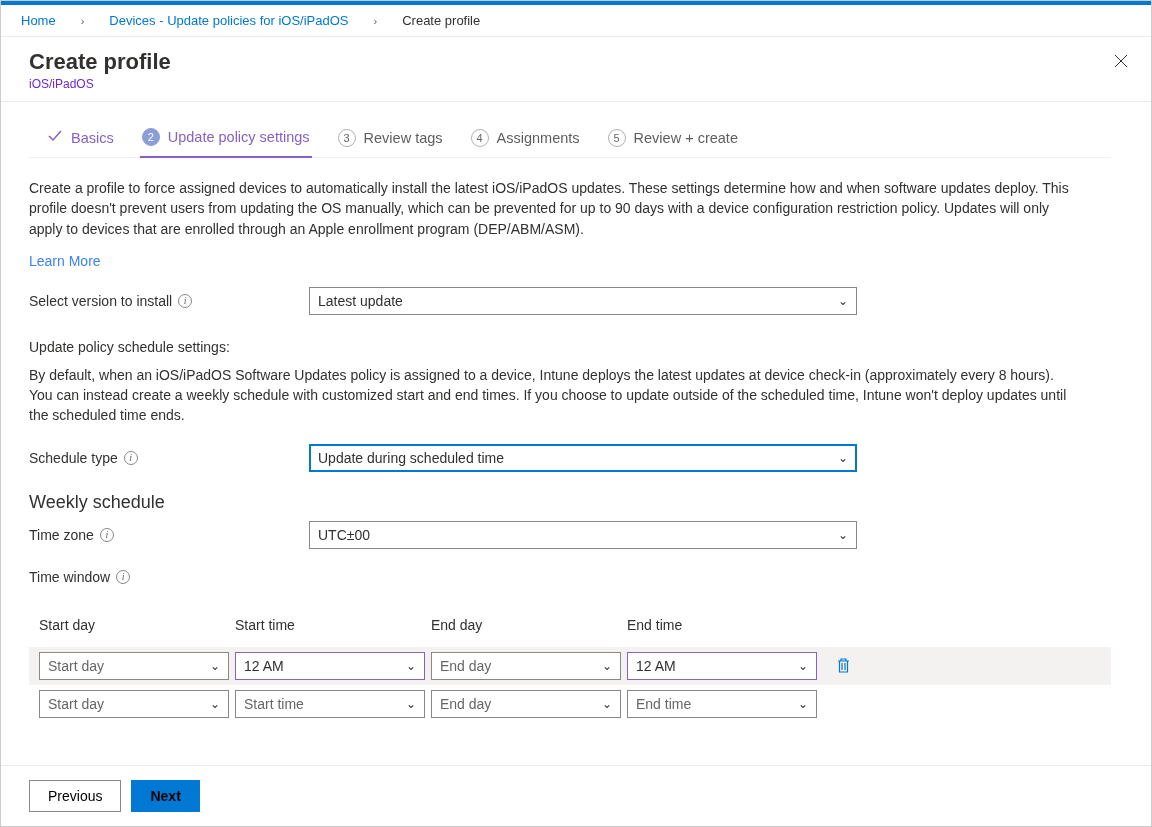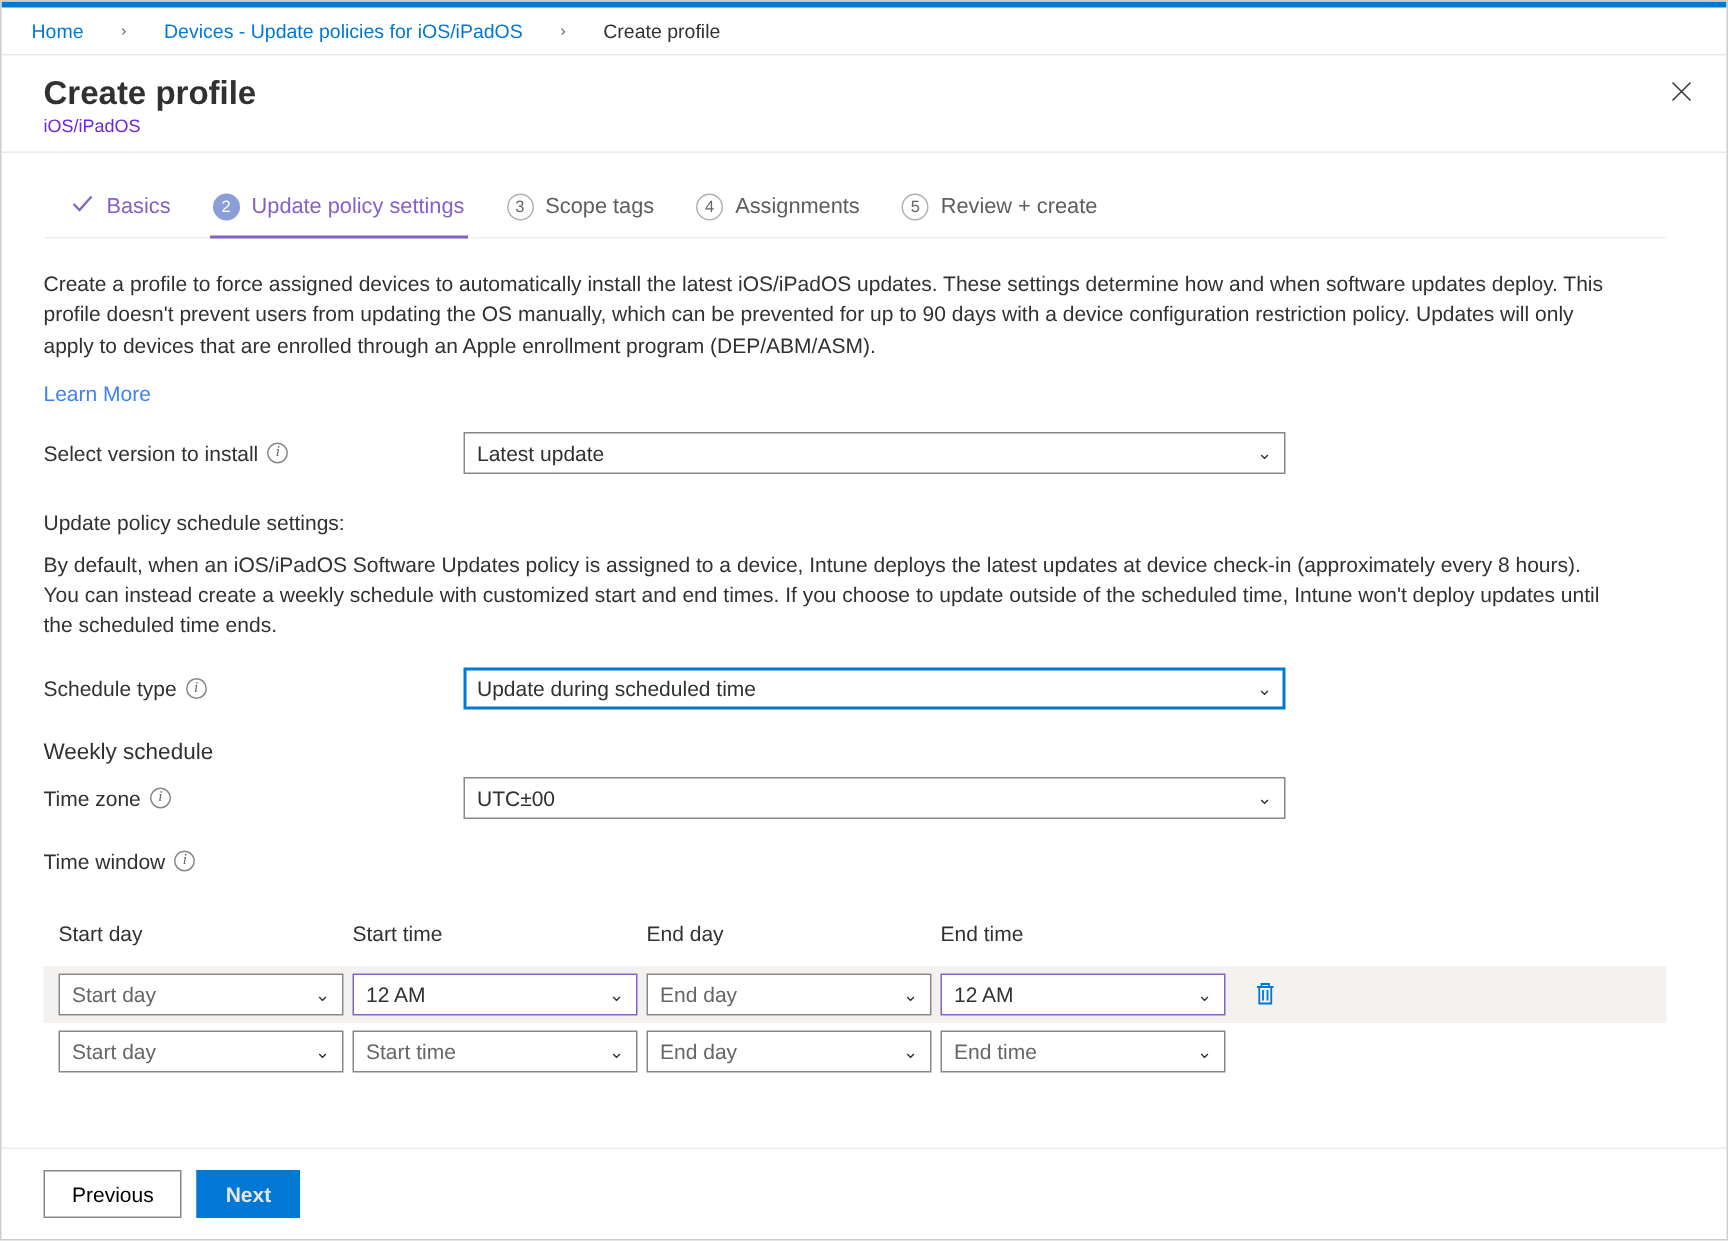--- a/index.html
+++ b/index.html
@@ -78,21 +78,21 @@
     border: 1px solid #8a8886;
     background: #fff;
     display: flex; align-items: center; justify-content: space-between;
     padding: 0 8px; cursor: pointer;
     font-size: 14px;
   }
   .select.focused { border: 2px solid #0078d4; padding: 0 7px; }
   .select .chev { font-size: 12px; color: #333; }
   .section-label { margin-top: 24px; font-size: 14px; }
   .paragraph { margin-top: 10px; line-height: 1.45; max-width: 1040px; font-size: 14px; }
-  .sub-heading { margin-top: 20px; font-size: 15px; }
+  .sub-heading { margin-top: 20px; font-size: 18px; }
   .time-window-label { margin-top: 20px; font-size: 14px; display: flex; align-items: center; gap: 6px; }
 
   .schedule-table { margin-top: 28px; }
   .schedule-table .hdr, .schedule-table .row {
     display: grid;
     grid-template-columns: 190px 190px 190px 190px 40px;
     gap: 6px;
     align-items: center;
     padding: 4px 10px;
   }
@@ -115,21 +115,21 @@
     border-top: 1px solid #eaeaea;
     padding: 14px 28px;
     display: flex; gap: 10px;
     background: #fff;
   }
   .btn {
     height: 32px; padding: 0 18px; font-size: 14px;
     border: 1px solid #8a8886; background: #fff; cursor: pointer;
   }
   .btn.primary {
-    background: #0078d4; border-color: #0078d4; color: #e5e5e5; font-weight: 600;
+    background: #0078d4; border-color: #0078d4; color: #000000; font-weight: 600;
   }
 </style>
 </head>
 <body>
 
 <div class="topbar"></div>
 
 <div class="breadcrumb">
   <a href="#">Home</a>
   <span class="sep">›</span>
@@ -158,21 +158,21 @@
           </svg>
       </span>
       <span>Basics</span>
     </div>
     <div class="tab active">
       <span class="num">2</span>
       <span>Update policy settings</span>
     </div>
     <div class="tab">
       <span class="num">3</span>
-      <span>Scope tags</span>
+      <span>Review tags</span>
     </div>
     <div class="tab">
       <span class="num">4</span>
       <span>Assignments</span>
     </div>
     <div class="tab">
       <span class="num">5</span>
       <span>Review + create</span>
     </div>
   </div>

